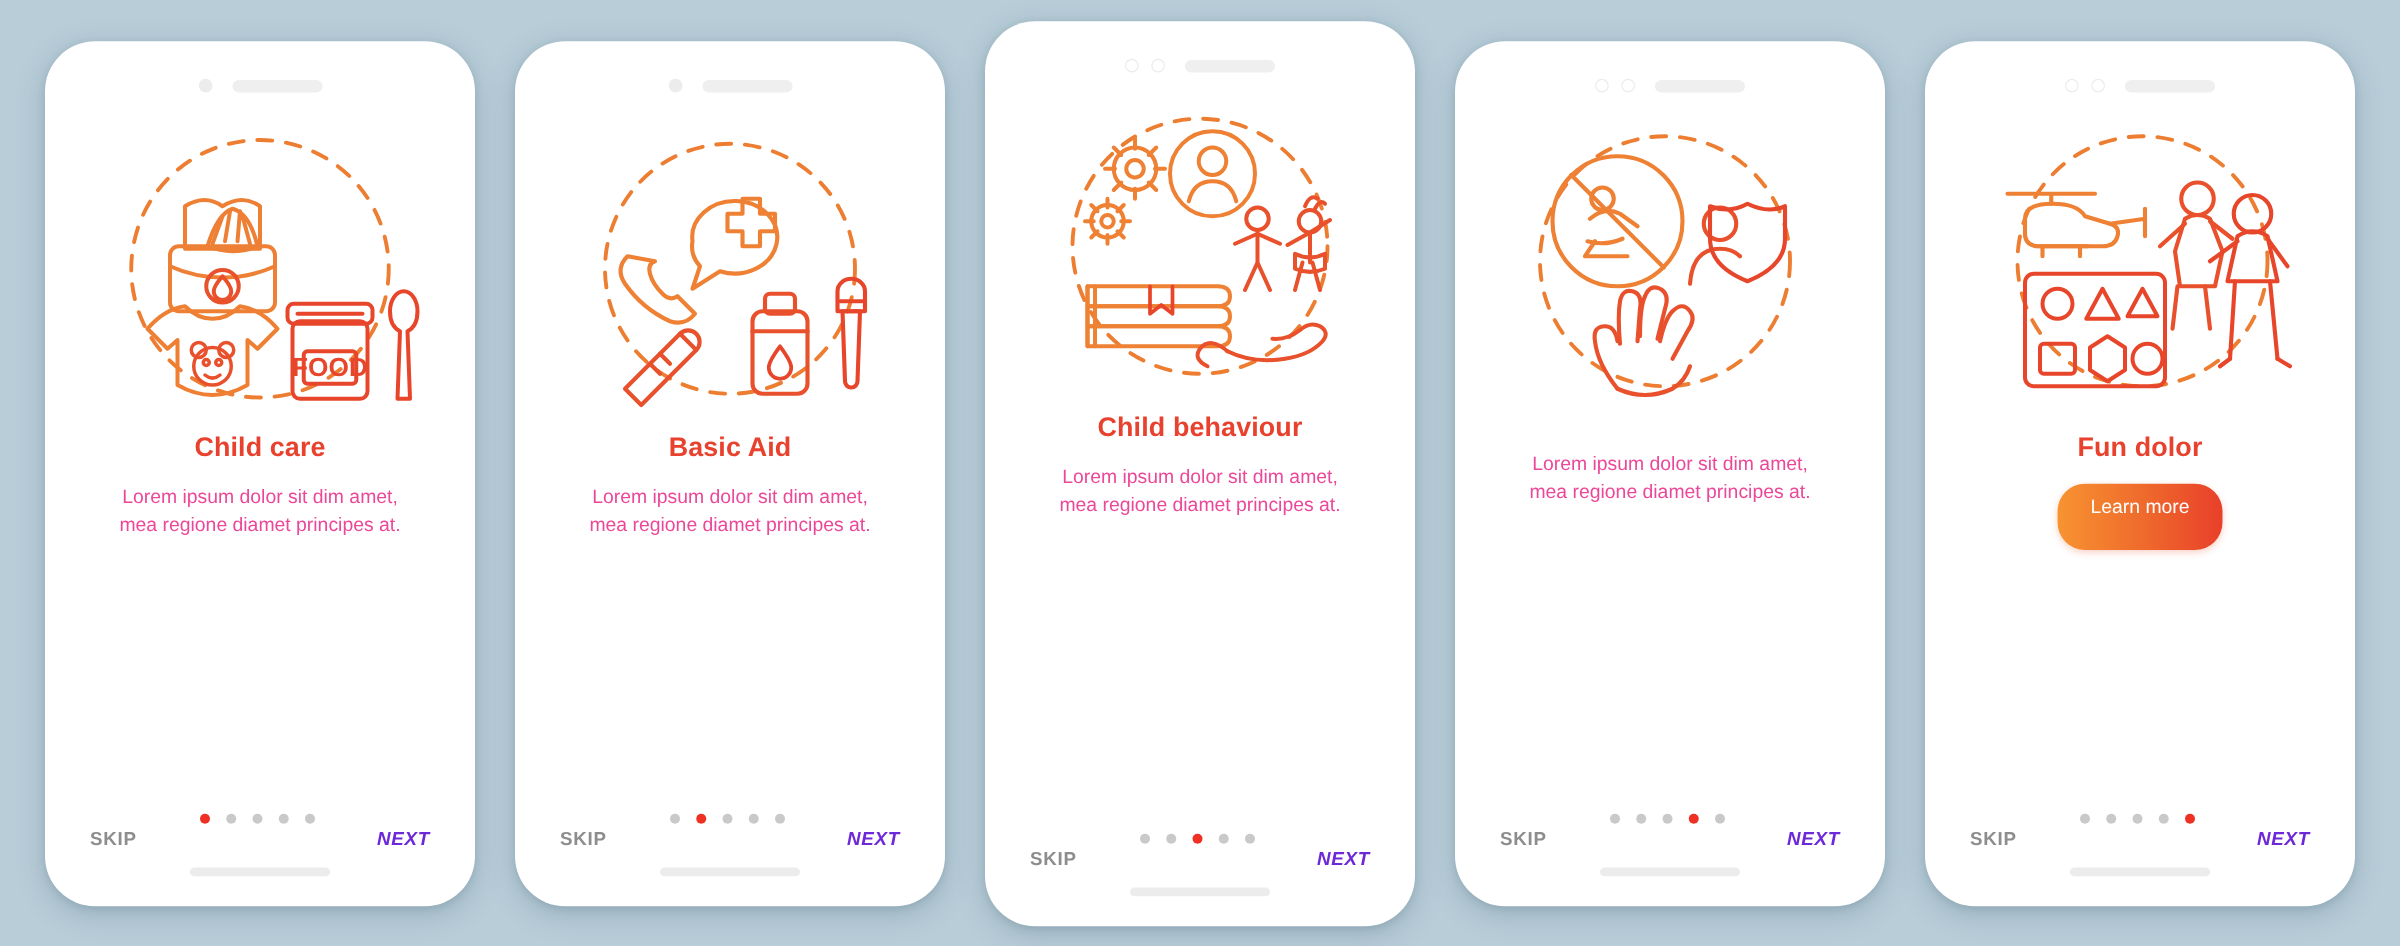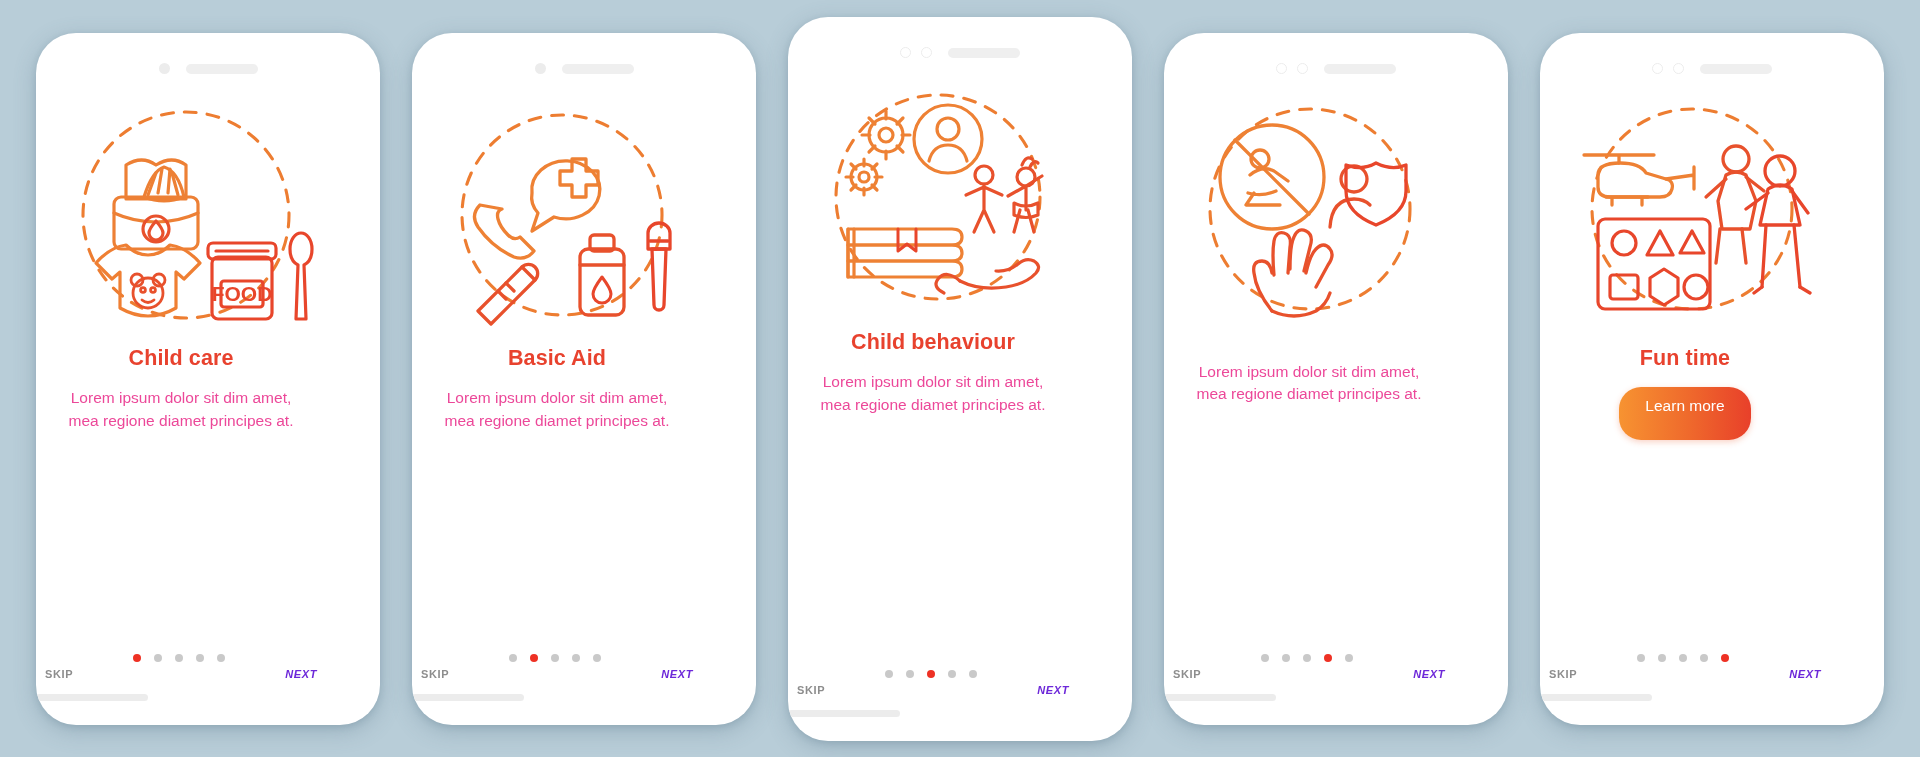--- a/index.html
+++ b/index.html
@@ -28,20 +28,21 @@
   .phone {
     position: relative;
     width: 344px;
     height: 692px;
     background: #ffffff;
     border-radius: 40px;
     box-shadow: 0 6px 22px rgba(80, 110, 130, 0.30),
                 0 2px 6px rgba(80, 110, 130, 0.18);
     display: flex;
     flex-direction: column;
+    align-items: center;
     flex: 0 0 auto;
     overflow: hidden;
   }
   .phone.tall {
     height: 724px;
   }
 
   
   .notch {
     width: 100%;
@@ -138,21 +139,21 @@
   
   .nav-row {
     width: 272px;
     display: flex;
     align-items: center;
     justify-content: space-between;
     margin-top: auto;
     margin-bottom: 14px;
   }
   .skip, .next {
-    font-size: 11px;
+    font-size: 15px;
     font-weight: bold;
     letter-spacing: 0.6px;
     cursor: pointer;
     margin-top: 32px;
   }
   .skip { color: #8d8d8d; }
   .next { color: #6d28d9; font-style: italic; }
 
   .dots {
     display: flex;
@@ -485,21 +486,21 @@
           <path d="M120 134 l13 24 h-26 z"></path>
           <path d="M152 134 l12 22 h-24 z"></path>
           <rect x="70" y="178" width="28" height="24" rx="3"></rect>
           <path d="M124 172 l14 9 v18 l-14 9 l-14-9 v-18 z"></path>
           <circle cx="156" cy="190" r="12"></circle>
         </g>
       </svg>
     </div>
 
     <div class="content">
-      <h2 class="title">Fun time</h2>
+      <h2 class="title">Fun dolor</h2>
       <button class="learn-more">Learn more</button>
 
       <div class="nav-row">
         <span class="skip">SKIP</span>
         <span class="dots">
           <span class="dot"></span>
           <span class="dot"></span>
           <span class="dot"></span>
           <span class="dot"></span>
           <span class="dot active"></span>

